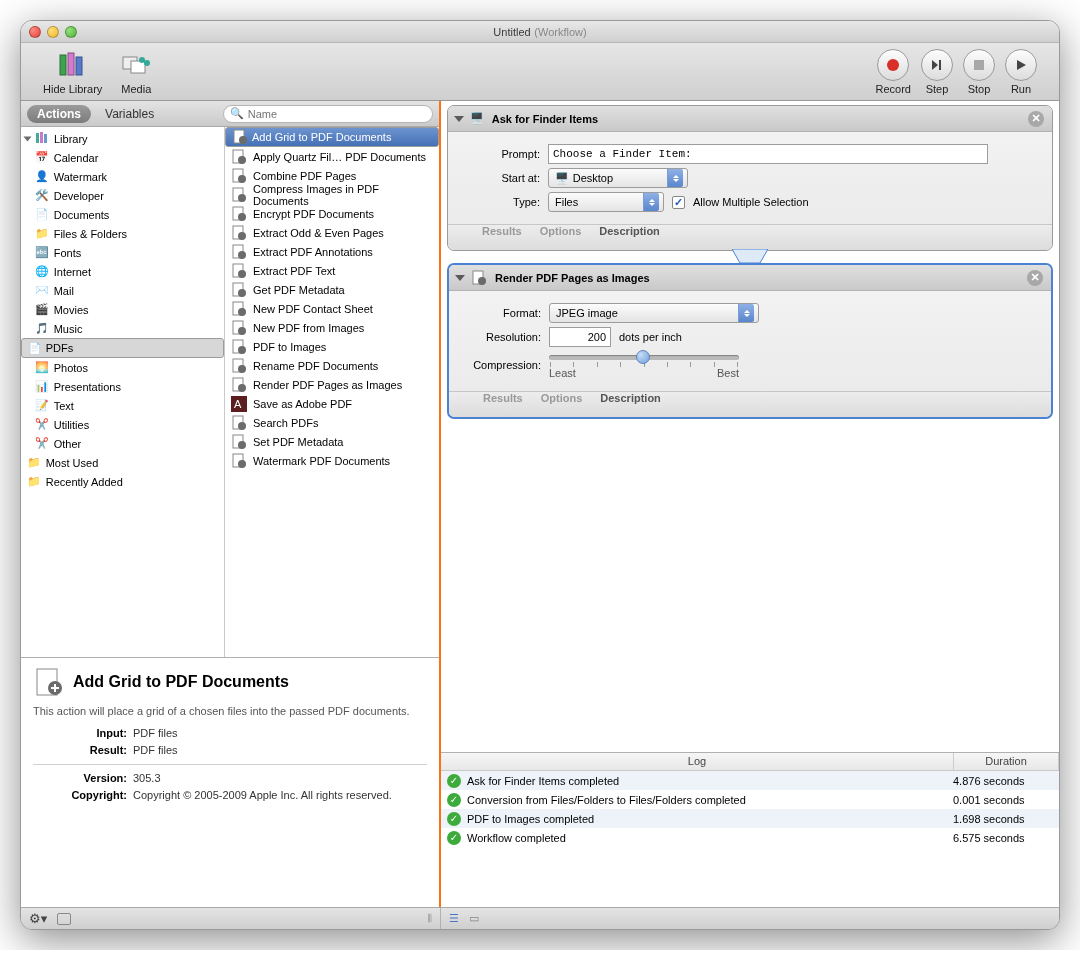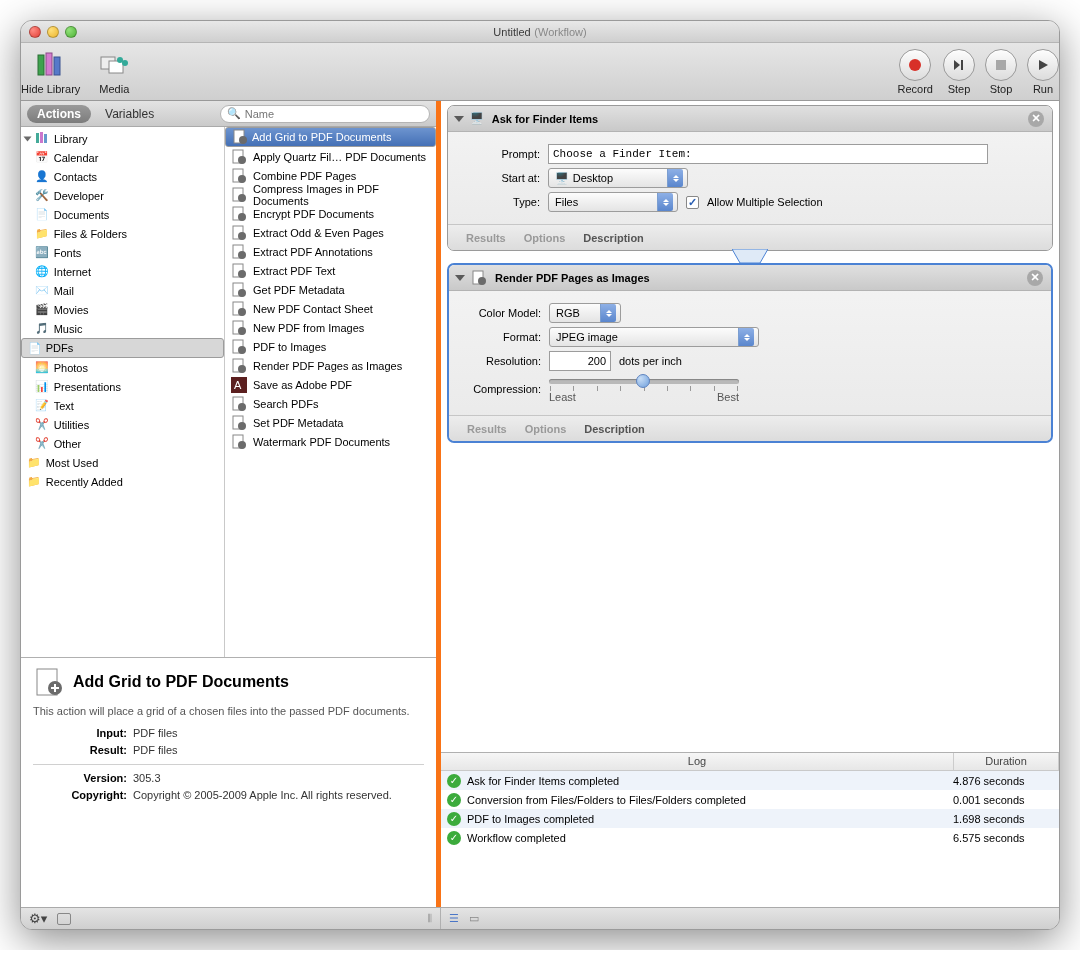--- a/index.html
+++ b/index.html
@@ -6,29 +6,29 @@
 body { background: #fff; padding: 20px; }
 .window { width: 1040px; height: 910px; border-radius: 12px; box-shadow: 0 10px 40px rgba(0,0,0,.45); overflow: hidden; display: flex; flex-direction: column; border: 1px solid #9a9a9a; background: #ededed; }
 .titlebar { height: 22px; background: linear-gradient(#e8e8e8,#cfcfcf); display: flex; align-items: center; padding: 0 8px; border-bottom: 1px solid #b5b5b5; position: relative; }
 .traffic { display: flex; gap: 6px; }
 .traffic span { width: 12px; height: 12px; border-radius: 50%; border: 1px solid rgba(0,0,0,.25); }
 .tl-close { background: radial-gradient(circle at 30% 30%, #ff8b83, #e24037); }
 .tl-min { background: radial-gradient(circle at 30% 30%, #ffe07a, #ecb52e); }
 .tl-zoom { background: radial-gradient(circle at 30% 30%, #92e27a, #4fb337); }
 .title { position: absolute; left: 0; right: 0; text-align: center; font-size: 13px; color: #3a3a3a; }
 .title .sub { color: #888; }
-.toolbar { height: 58px; background: linear-gradient(#e6e6e6,#cfcfcf); border-bottom: 1px solid #999; display: flex; align-items: center; padding: 4px 0; }
+.toolbar { height: 58px; background: linear-gradient(#e6e6e6,#cfcfcf); border-bottom: 1px solid #999; display: flex; align-items: center; padding: 4px 22px; }
 .tb-left { display: flex; gap: 18px; }
 .tb-btn { display: flex; flex-direction: column; align-items: center; gap: 2px; cursor: default; }
 .tb-btn .ic { width: 32px; height: 32px; display:flex; align-items:center; justify-content:center; }
 .tb-btn .lab { font-size: 11px; color: #222; }
 .tb-right { margin-left: auto; display: flex; gap: 10px; }
 .round { width: 32px; height: 32px; border-radius: 50%; background: linear-gradient(#fdfdfd,#dcdcdc); border: 1px solid #9a9a9a; display:flex; align-items:center; justify-content:center; box-shadow: inset 0 1px 0 #fff; }
 .content { flex: 1; display: flex; min-height:0; }
-.left { width: 420px; display: flex; flex-direction: column; border-right: 5px solid #f97316; background: #fff; }
+.left { width: 420px; display: flex; flex-direction: column; border-right: 2px solid #f97316; background: #fff; }
 .tabs-row { height: 26px; background: linear-gradient(#e3e3e3,#cacaca); border-bottom: 1px solid #aaa; display: flex; align-items: center; padding: 0 6px; gap: 4px; }
 .pill { padding: 2px 10px; border-radius: 10px; font-size: 12px; color: #333; }
 .pill.active { background: linear-gradient(#9a9a9a,#7c7c7c); color: #fff; font-weight: bold; }
 .search { margin-left: auto; height: 18px; width: 210px; border: 1px solid #b4b4b4; border-radius: 10px; background: #fff; display: flex; align-items: center; padding: 0 6px; gap: 4px; color:#999; }
 .search input { border:none; outline:none; flex:1; font-size:11px; }
 .lib-row { flex: 1; display: flex; min-height:0; }
 .tree { width: 204px; border-right: 1px solid #c9c9c9; overflow: auto; padding-top: 2px; }
 .tree-item { display: flex; align-items: center; gap: 5px; height: 19px; padding: 0 6px 0 14px; }
 .tree-item.root { padding-left: 4px; font-weight: normal; }
 .tree-item.sel { background: #d7d7d7; }
@@ -56,21 +56,21 @@
 .step-body { padding: 8px 12px; }
 .frow { display:flex; align-items:center; gap:8px; margin: 4px 0; }
 .frow .lab { width: 80px; text-align:right; }
 .sel { height:20px; background: linear-gradient(#fcfcfc,#e4e4e4); border:1px solid #9c9c9c; border-radius:3px; display:flex; align-items:center; padding:0 4px 0 6px; gap:4px; position:relative; }
 .sel .end { margin-left:auto; width:16px; height:100%; background: linear-gradient(#8eb0e6,#5a86cd); border-left:1px solid #7b9ed0; border-radius:0 2px 2px 0; display:flex; flex-direction:column; justify-content:center; align-items:center; gap:1px; }
 .sel .end::before,.sel .end::after { content:""; width:0;height:0;border-left:3px solid transparent;border-right:3px solid transparent; }
 .sel .end::before{ border-bottom:3px solid #fff; }
 .sel .end::after{ border-top:3px solid #fff; }
 .txt { height:20px; border:1px solid #9c9c9c; background:#fff; padding:0 4px; }
 .chk { width:13px; height:13px; border:1px solid #888; border-radius:2px; background:#fff; display:inline-flex; align-items:center; justify-content:center; color:#2b5fb3; font-size:11px; font-weight:bold; }
-.step-ft { height: 26px; border-top:1px solid #c6c6c6; background: linear-gradient(#ededed,#dcdcdc); display:flex; align-items:center; gap:18px; padding:0 18px; border-radius:0 0 6px 6px; }
+.step-ft { height: 26px; border-top:1px solid #c6c6c6; background: linear-gradient(#ededed,#dcdcdc); display:flex; gap:18px; padding:0 34px; border-radius:0 0 6px 6px; }
 .step-ft span.ftab { color:#555; font-weight:bold; }
 .step-ft span.ftab.disabled { color:#999; }
 .connector { position:absolute; bottom:-13px; left:50%; transform:translateX(-50%); width:36px; height:14px; }
 .slider-wrap { flex:1; display:flex; flex-direction:column; }
 .slider-track { height:5px; background:#b9b9b9; border-radius:3px; position:relative; margin: 4px 0 2px; box-shadow: inset 0 1px 1px rgba(0,0,0,.3); }
 .slider-thumb { position:absolute; top:-5px; width:14px; height:14px; border-radius:50%; background: radial-gradient(circle at 30% 30%, #c7ddf6, #6f9fdc); border:1px solid #5d83c0; }
 .slider-ticks { display:flex; justify-content:space-between; padding:0 1px; }
 .slider-ticks span { width:1px; height:5px; background:#999; }
 .slider-labels { display:flex; justify-content:space-between; font-size:10px; color:#555; padding:0; }
 .log { height: 155px; border-top: 1px solid #b0b0b0; background:#fff; display:flex; flex-direction:column; }
@@ -185,21 +185,21 @@
                 </svg></span>
             <span>Library</span>
           </div>
           <div id="tree-items">
               <div class="tree-item">
                 <span class="sq">📅</span>
                 <span>Calendar</span>
               </div>
               <div class="tree-item">
                 <span class="sq">👤</span>
-                <span>Contacts</span>
+                <span>Watermark</span>
               </div>
               <div class="tree-item">
                 <span class="sq">🛠️</span>
                 <span>Developer</span>
               </div>
               <div class="tree-item">
                 <span class="sq">📄</span>
                 <span>Documents</span>
               </div>
               <div class="tree-item">
@@ -361,20 +361,29 @@
               <span>New PDF from Images</span>
             </div>
             <div class="act-item">
               <span class="icon-pdf">
                 <svg width="16" height="16">
                   <rect x="2" y="1" width="10" height="13" fill="#fff" stroke="#888"></rect>
                   <circle cx="11" cy="11" r="4" fill="#6b6b6b"></circle>
                 </svg>
               </span>
               <span>PDF to Images</span>
+            </div>
+            <div class="act-item">
+              <span class="icon-pdf">
+                <svg width="16" height="16">
+                  <rect x="2" y="1" width="10" height="13" fill="#fff" stroke="#888"></rect>
+                  <circle cx="11" cy="11" r="4" fill="#6b6b6b"></circle>
+                </svg>
+              </span>
+              <span>Rename PDF Documents</span>
             </div>
             <div class="act-item">
               <span class="icon-pdf">
                 <svg width="16" height="16">
                   <rect x="2" y="1" width="10" height="13" fill="#fff" stroke="#888"></rect>
                   <circle cx="11" cy="11" r="4" fill="#6b6b6b"></circle>
                 </svg>
               </span>
               <span>Render PDF Pages as Images</span>
             </div>
@@ -467,21 +476,21 @@
             <div class="frow">
               <div class="lab">Start at:</div>
               <div class="sel" style="width:140px">
                 <span>🖥️</span>
                 <span>Desktop</span>
                   <span class="end"></span>
               </div>
             </div>
             <div class="frow">
               <div class="lab">Type:</div>
-              <div class="sel" style="width:130px">
+              <div class="sel" style="width:116px">
                 <span>Files</span>
                   <span class="end"></span>
               </div>
               <span class="chk">✓</span>
               <span>Allow Multiple Selection</span>
             </div>
           </div>
           <div class="step-ft">
             <span class="ftab disabled">Results</span>
             <span class="ftab disabled">Options</span>
@@ -498,27 +507,20 @@
             <span class="icon-pdf">
                 <svg width="16" height="16">
                   <rect x="2" y="1" width="10" height="13" fill="#fff" stroke="#888"></rect>
                   <circle cx="11" cy="11" r="4" fill="#6b6b6b"></circle>
                 </svg>
               </span>
             <span>Render PDF Pages as Images</span>
             <span class="x">✕</span>
           </div>
           <div class="step-body">
-            <div class="frow">
-              <div class="lab">Color Model:</div>
-              <div class="sel" style="width:72px">
-                  <span>RGB</span>
-                  <span class="end"></span>
-                </div>
-            </div>
             <div class="frow">
               <div class="lab">Format:</div>
               <div class="sel" style="width:210px">
                   <span>JPEG image</span>
                   <span class="end"></span>
                 </div>
             </div>
             <div class="frow">
               <div class="lab">Resolution:</div>
               <input class="txt" style="width: 62px; text-align: right;" value="200">

